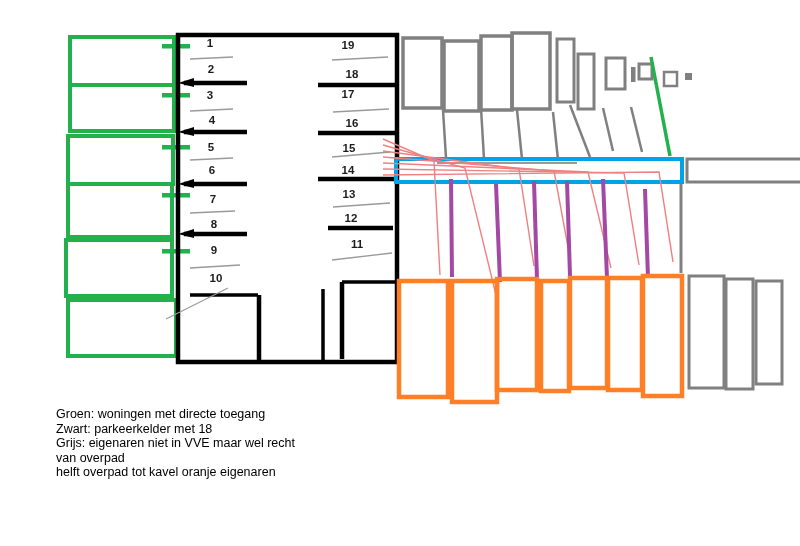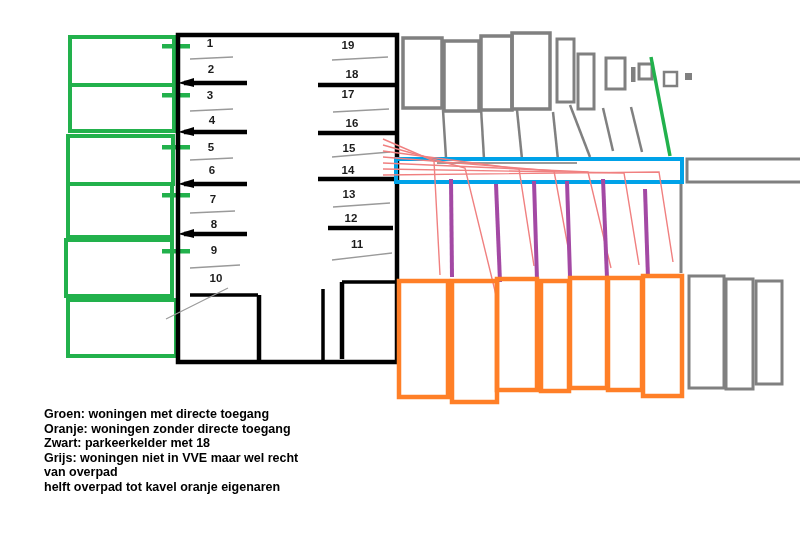--- a/index.html
+++ b/index.html
@@ -21,24 +21,23 @@
   .sk-orange{stroke:var(--c-orange,#FF7F27);fill:none;}
   .sk-blue{stroke:var(--c-blue,#00A2E8);fill:none;}
   .sk-purple{stroke:var(--c-purple,#A349A4);fill:none;}
   .sk-red{stroke:var(--c-red,#F08080);fill:none;}
   .fl-black{fill:var(--c-black,#000);stroke:none;}
   .space-num{
     font-family:"Liberation Sans", sans-serif;
     font-size:11.5px;font-weight:600;fill:#1c1c1c;
   }
   .legend{
-    position:absolute;left:44px;top:407px;
+    position:absolute;left:56px;top:407px;
     color:#000;font-size:12.5px;line-height:14.6px;
     white-space:nowrap;
-    font-weight:bold;
   }
 </style>
 </head>
 <body>
 
 <div class="canvas">
   <svg width="800" height="546" viewBox="0 0 800 546">
 
     <g>
       <rect x="70" y="37" width="104" height="48" stroke-width="4" class="sk-green"></rect>
@@ -178,19 +177,18 @@
       <rect x="497" y="279" width="40" height="111" class="sk-orange"></rect>
       <rect x="541" y="281" width="28" height="110" class="sk-orange"></rect>
       <rect x="570" y="278" width="37" height="110" class="sk-orange"></rect>
       <rect x="608" y="278" width="34" height="112" class="sk-orange"></rect>
       <rect x="643" y="276" width="39" height="120" class="sk-orange"></rect>
     </g>
   </svg>
 
   <div class="legend">
     <div>Groen: woningen met directe toegang</div>
-    <div>Oranje: woningen zonder directe toegang</div>
     <div>Zwart: parkeerkelder met 18</div>
-    <div>Grijs: woningen niet in VVE maar wel recht</div>
+    <div>Grijs: eigenaren niet in VVE maar wel recht</div>
     <div>van overpad</div>
     <div>helft overpad tot kavel oranje eigenaren</div>
   </div>
 </div>
 
 </body></html>

